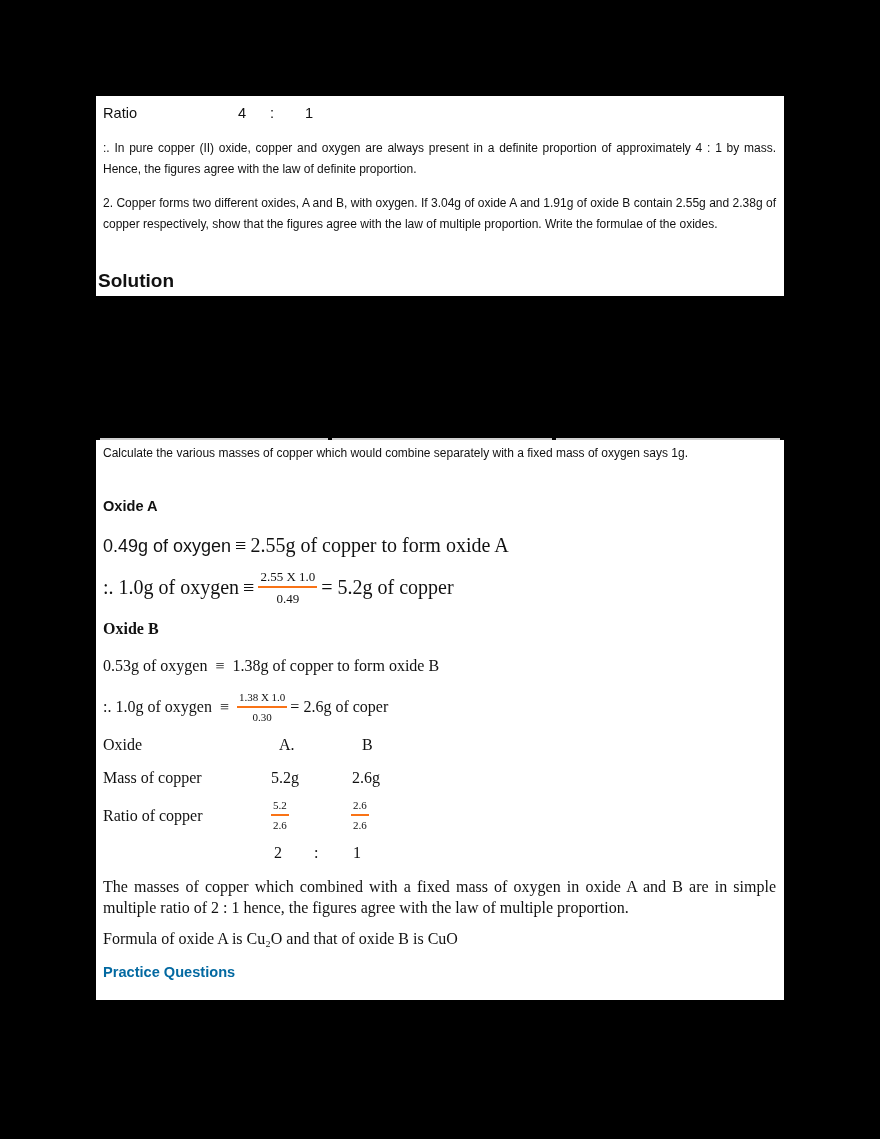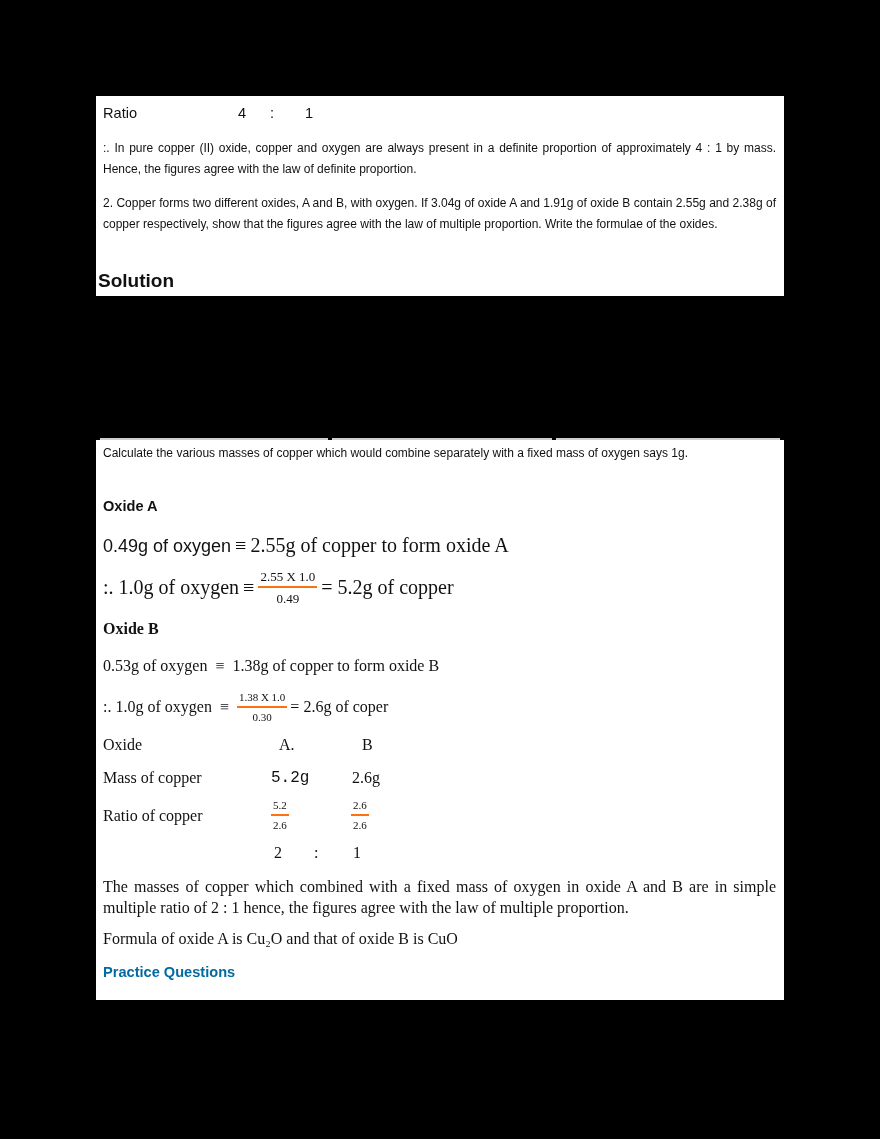--- a/index.html
+++ b/index.html
@@ -129,21 +129,21 @@
       <span class="den">0.30</span>
     </span>
     <span class="serif" style="font-size:16px;">= 2.6g of coper</span>
   </div>
 
   <span class="abs serif" style="left:7px; top:640px; font-size:16px;">Oxide</span>
   <span class="abs serif" style="left:183px; top:640px; font-size:16px;">A.</span>
   <span class="abs serif" style="left:266px; top:640px; font-size:16px;">B</span>
 
   <span class="abs serif" style="left:7px; top:673px; font-size:16px;">Mass of copper</span>
-  <span class="abs serif" style="left:175px; top:673px; font-size:16px;font-family:Liberation Mono, monospace;">5.2g</span>
+  <span class="abs serif" style="left:175px; top:673px; font-size:16px;">5.2g</span>
   <span class="abs serif" style="left:256px; top:673px; font-size:16px;">2.6g</span>
 
   <span class="abs serif" style="left:7px; top:711px; font-size:16px;">Ratio of copper</span>
   <span class="abs frac serif" style="left:175px; top:704px; font-size:11px;">
     <span class="num">5.2</span>
     <span class="den">2.6</span>
   </span>
   <span class="abs frac serif" style="left:255px; top:704px; font-size:11px;">
     <span class="num">2.6</span>
     <span class="den">2.6</span>

